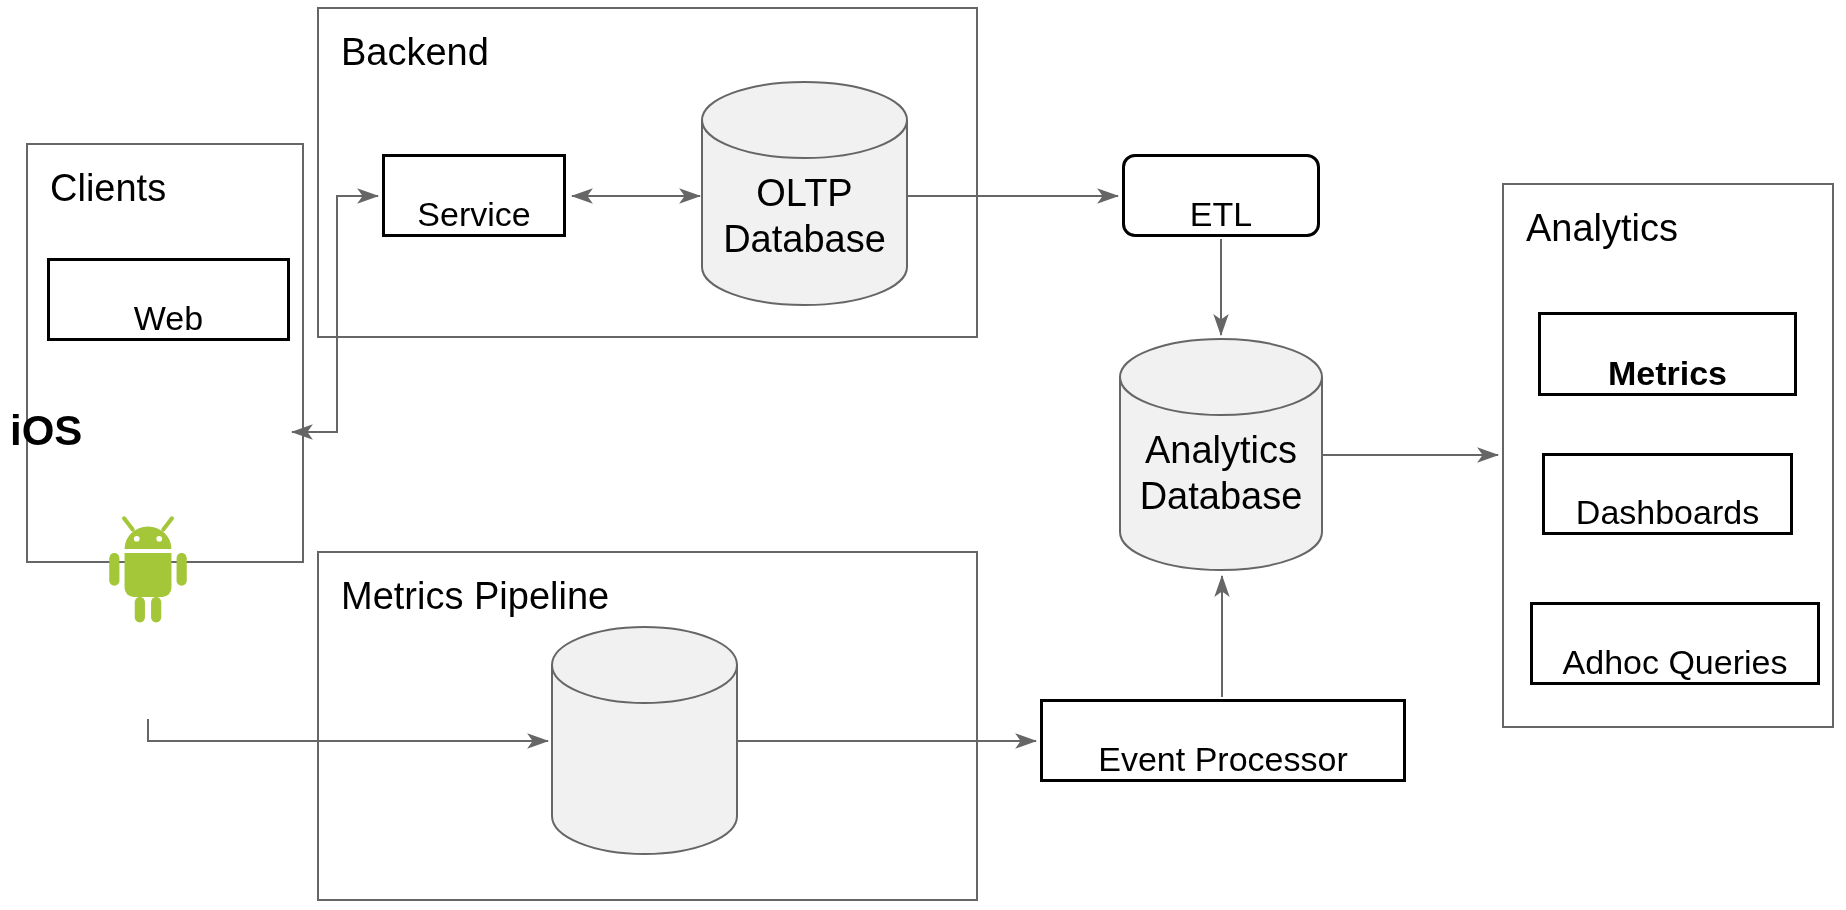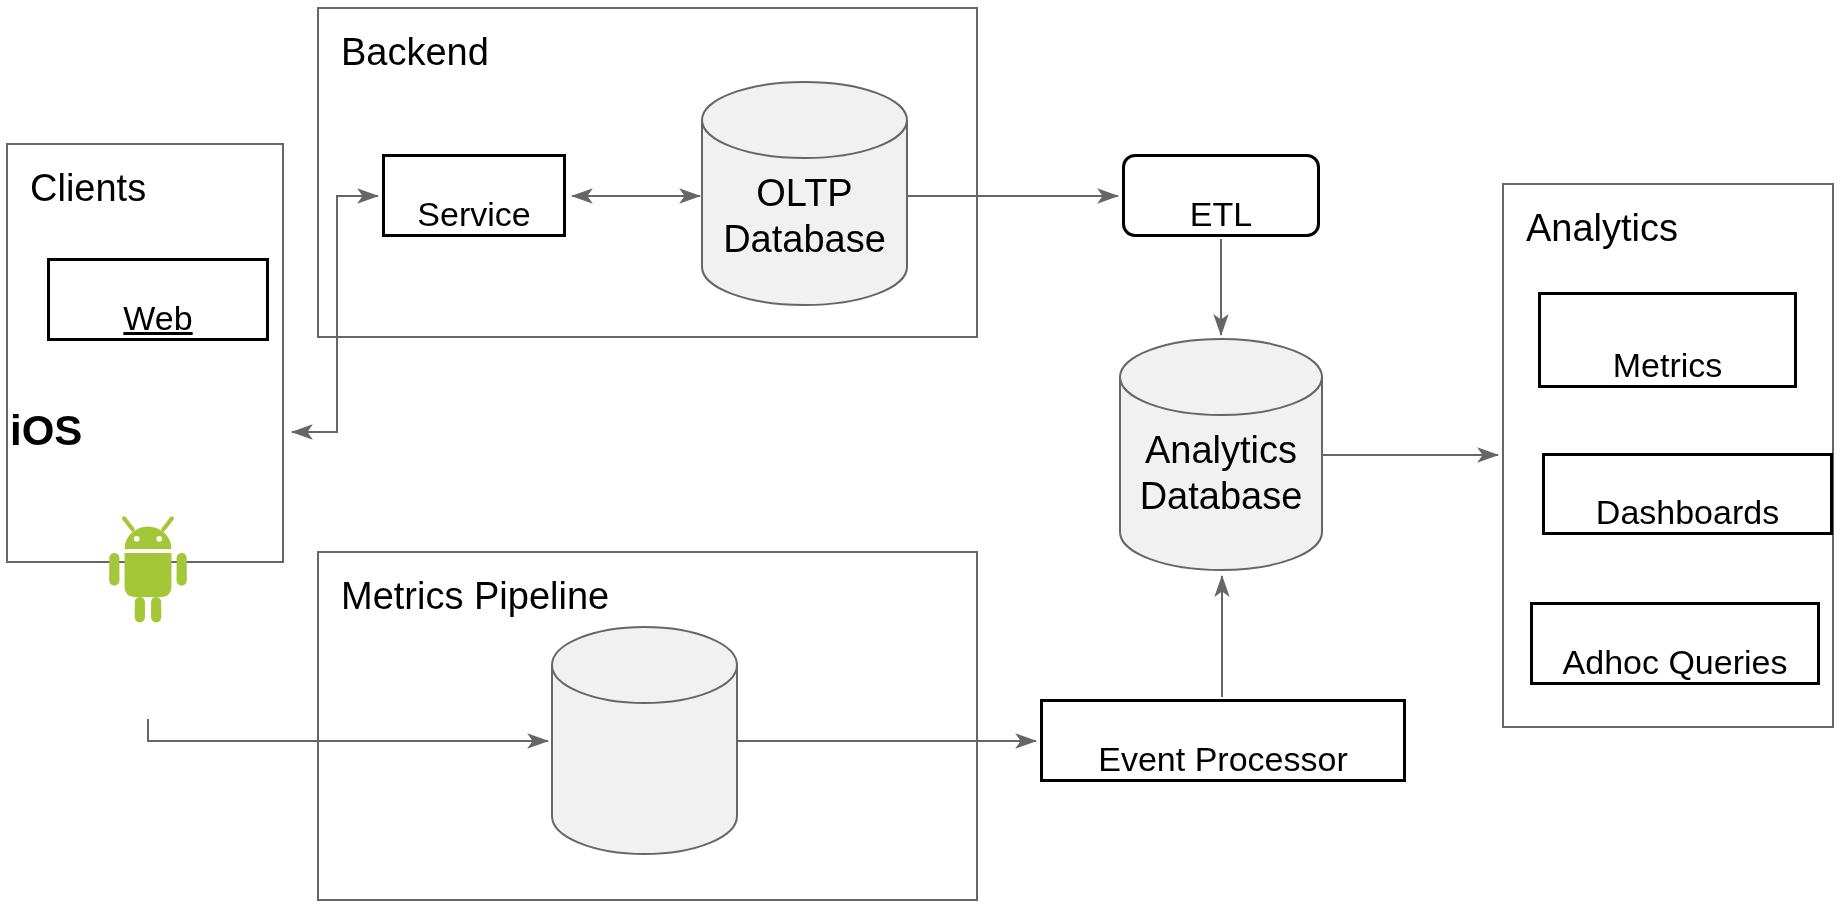--- a/index.html
+++ b/index.html
@@ -40,21 +40,21 @@
     position:absolute;z-index:3;text-align:left;
     font-size:42px;line-height:46px;font-weight:bold;
   }
   .android-wrap{position:absolute;z-index:3;}
 </style>
 </head>
 <body>
 
 <div class="canvas">
 
-  <div class="container-box" style="left:6px;top:143px;width:278px;height:420px;">
+  <div class="container-box" style="left:26px;top:143px;width:278px;height:420px;">
     <div class="container-label">Clients</div>
   </div>
 
   <div class="container-box" style="left:317px;top:7px;width:661px;height:331px;">
     <div class="container-label">Backend</div>
   </div>
 
   <div class="container-box" style="left:317px;top:551px;width:661px;height:350px;">
     <div class="container-label">Metrics Pipeline</div>
   </div>
@@ -94,41 +94,41 @@
       <path d="M 1120 377 a 101 38 0 0 1 202 0 v 155 a 101 38 0 0 1 -202 0 z"></path>
       <path d="M 1120 377 a 101 38 0 0 0 202 0" fill="none"></path>
     </g>
 
     <g stroke="var(--connector-color)" stroke-width="2" fill="var(--cylinder-fill)">
       <path d="M 552 665 a 92.5 38 0 0 1 185 0 v 151 a 92.5 38 0 0 1 -185 0 z"></path>
       <path d="M 552 665 a 92.5 38 0 0 0 185 0" fill="none"></path>
     </g>
   </svg>
 
-  <div class="node-box" style="left:47px;top:258px;width:222px;height:83px;text-decoration:underline;">
+  <div class="node-box" style="left:47px;top:258px;width:243px;height:83px;">
     <span>Web</span>
   </div>
 
   <div class="node-box" style="left:382px;top:154px;width:184px;height:83px;">
     <span>Service</span>
   </div>
 
   <div class="node-box" style="left:1122px;top:154px;width:198px;height:83px;border-radius:13px;">
     <span>ETL</span>
   </div>
 
   <div class="node-box" style="left:1040px;top:699px;width:366px;height:83px;">
     <span>Event Processor</span>
   </div>
 
-  <div class="node-box" style="left:1538px;top:292px;width:259px;height:96px;">
+  <div class="node-box" style="left:1538px;top:312px;width:259px;height:84px;font-weight:bold;">
     <span>Metrics</span>
   </div>
 
-  <div class="node-box" style="left:1542px;top:453px;width:291px;height:82px;">
+  <div class="node-box" style="left:1542px;top:453px;width:251px;height:82px;">
     <span>Dashboards</span>
   </div>
 
   <div class="node-box" style="left:1530px;top:602px;width:290px;height:83px;">
     <span>Adhoc Queries</span>
   </div>
 
   <div class="cyl-label" style="left:702px;top:170px;width:205px;">OLTP Database</div>
   <div class="cyl-label" style="left:1120px;top:427px;width:202px;">Analytics Database</div>
 

